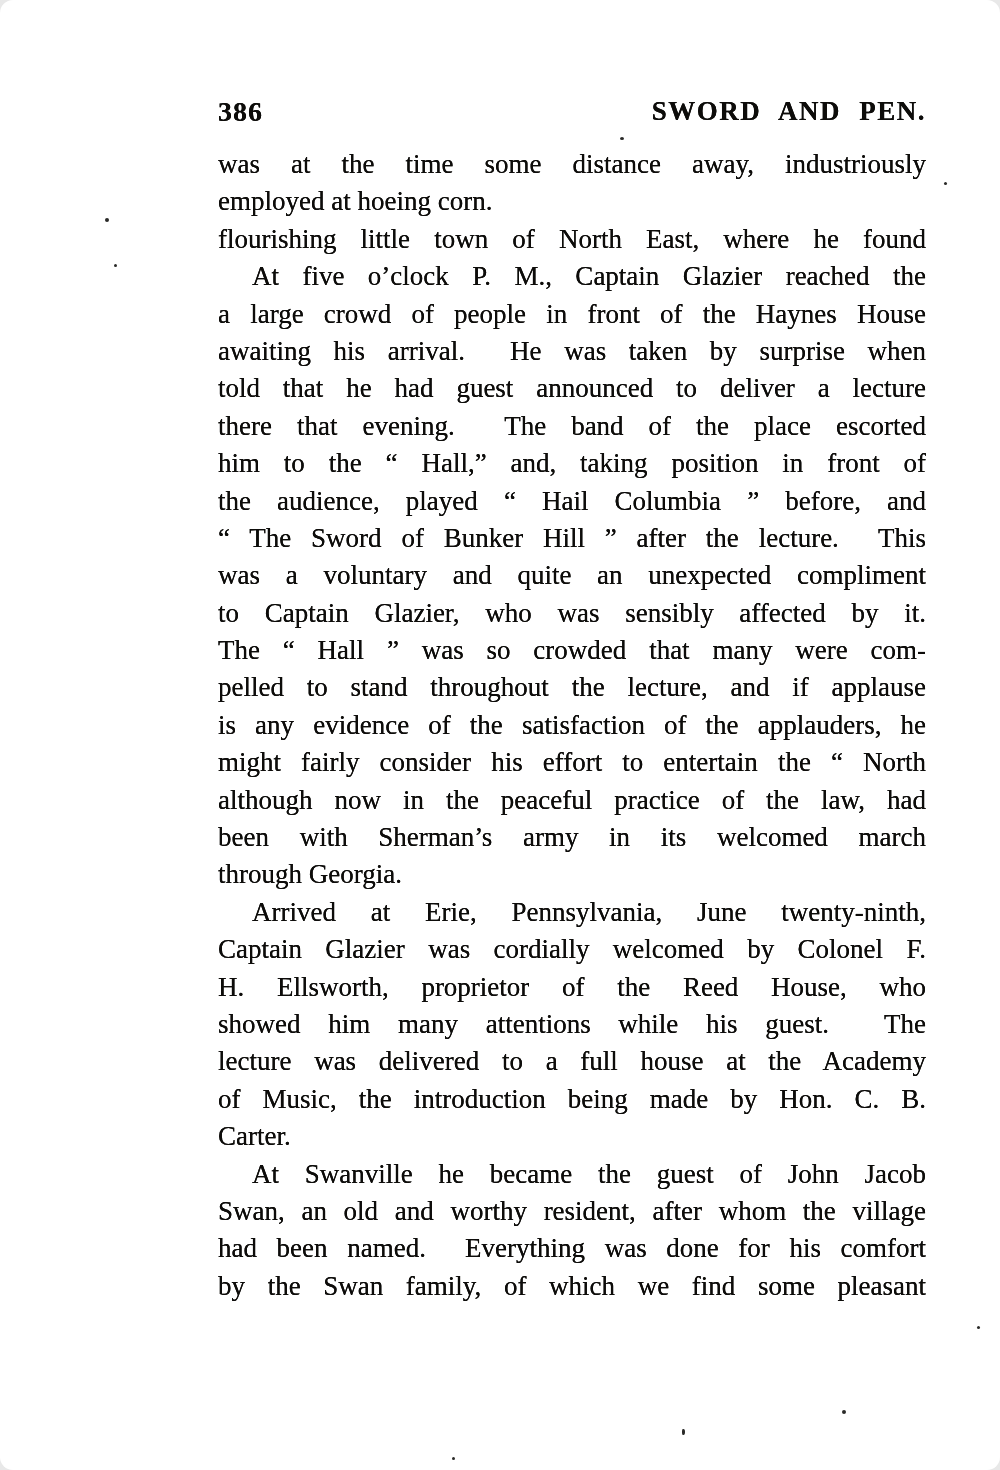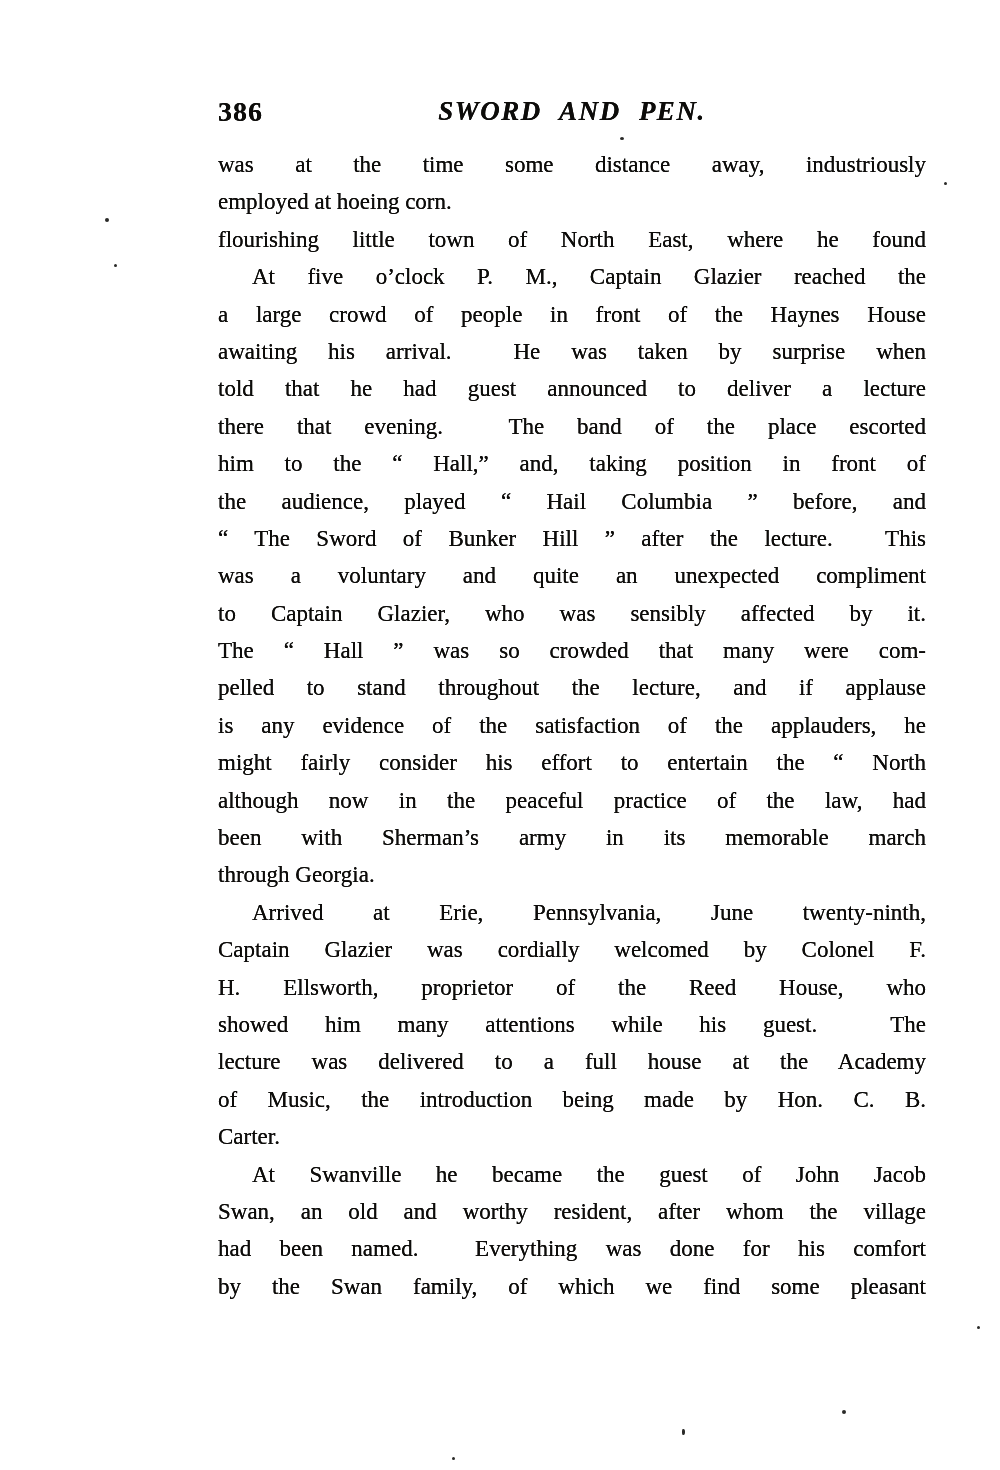--- a/index.html
+++ b/index.html
@@ -7,20 +7,21 @@
     background: #e8e8e8;
     font-family: "Liberation Serif", "DejaVu Serif", serif;
   }
   .page {
     position: relative;
     width: 1000px;
     height: 1470px;
     background: #ffffff;
     overflow: hidden;
     color: #0d0c0a;
+    border-radius: 13px;
   }
   
   .page-header {
     position: absolute;
     left: 218px;
     top: 96px;
     width: 708px;
     height: 36px;
   }
   .page-number {
@@ -30,38 +31,37 @@
     font-size: 28px;
     font-weight: bold;
     letter-spacing: 1px;
     text-shadow: 0 0 0.5px currentColor;
   }
   .running-title {
     position: absolute;
     left: 0;
     top: 0;
     width: 100%;
-    text-align: center;
-    font-style: italic;
+    text-align: right;
     font-weight: bold;
     font-size: 27px;
     letter-spacing: 1.5px;
     word-spacing: 10px;
     text-shadow: 0 0 0.5px currentColor;
   }
   
   .text-block {
     position: absolute;
     left: 218px;
     top: 146px;
     width: 708px;
   }
   .line {
     margin: 0;
-    font-size: 23px;
+    font-size: 27px;
     line-height: 37.4px;
     height: 37.4px;
     overflow: hidden;
     text-align: justify;
     text-align-last: justify;
     text-shadow: 0 0 0.45px currentColor;
     white-space: normal;
   }
   .line.last {
     text-align: left;
@@ -107,21 +107,21 @@
     <p class="line">him to the “ Hall,” and, taking position in front of</p>
     <p class="line">the audience, played “ Hail Columbia ” before, and</p>
     <p class="line">“ The Sword of Bunker Hill ” after the lecture.&nbsp; This</p>
     <p class="line">was a voluntary and quite an unexpected compliment</p>
     <p class="line">to Captain Glazier, who was sensibly affected by it.</p>
     <p class="line">The “ Hall ” was so crowded that many were com-</p>
     <p class="line">pelled to stand throughout the lecture, and if applause</p>
     <p class="line">is any evidence of the satisfaction of the applauders, he</p>
     <p class="line">might fairly consider his effort to entertain the “ North</p>
     <p class="line">although now in the peaceful practice of the law, had</p>
-    <p class="line">been with Sherman’s army in its memorable march</p>
+    <p class="line">been with Sherman’s army in its welcomed march</p>
     <p class="line last">through Georgia.</p>
     <p class="line indent">Arrived at Erie, Pennsylvania, June twenty-ninth,</p>
     <p class="line">Captain Glazier was cordially welcomed by Colonel F.</p>
     <p class="line">H. Ellsworth, proprietor of the Reed House, who</p>
     <p class="line">showed him many attentions while his guest.&nbsp; The</p>
     <p class="line">lecture was delivered to a full house at the Academy</p>
     <p class="line">of Music, the introduction being made by Hon. C. B.</p>
     <p class="line last">Carter.</p>
     <p class="line indent">At Swanville he became the guest of John Jacob</p>
     <p class="line">Swan, an old and worthy resident, after whom the village</p>

